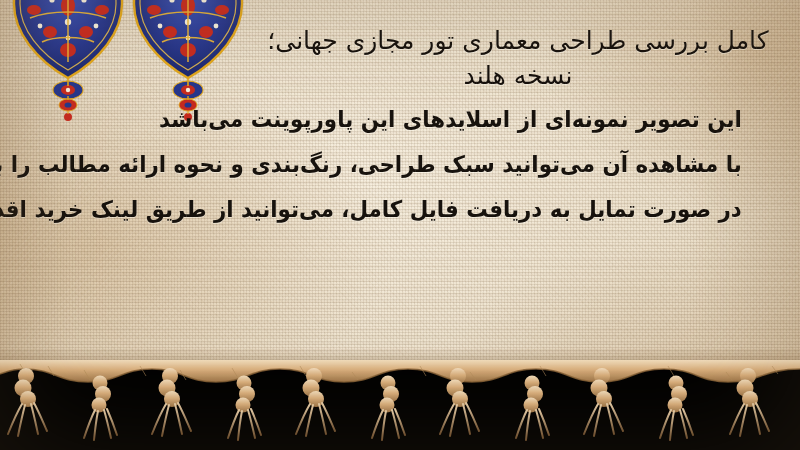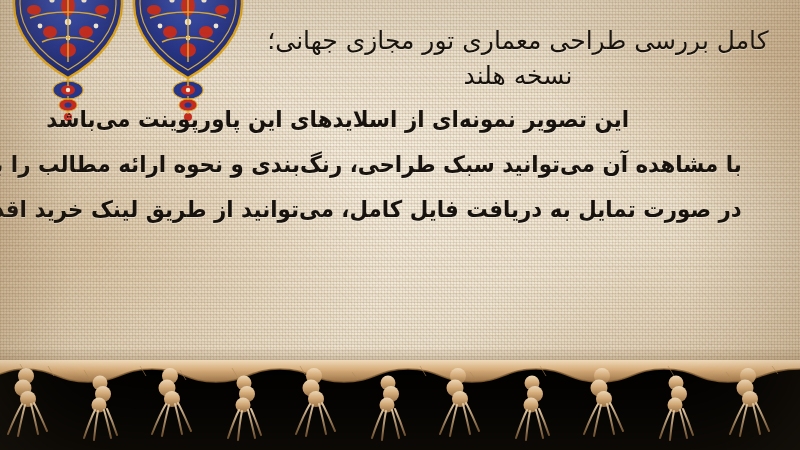--- a/index.html
+++ b/index.html
@@ -89,21 +89,21 @@
     font-weight: 400;
     letter-spacing: 0;
     text-shadow: 0 1px 0 rgba(255,252,244,0.45);
   }
 
   .body-block {
     position: absolute;
     top: 108px;
     left: 20px;
     right: 32px;
-    text-align: left;
+    text-align: right;
   }
   .body-line {
     font-size: 23px;
     line-height: 1.0;
     color: #17120d;
     font-weight: bold;
     margin: 0 0 22px 0;
     transform: scaleX(0.93);
     text-shadow: 0 1px 0 rgba(255,252,244,0.4);
     white-space: nowrap;

